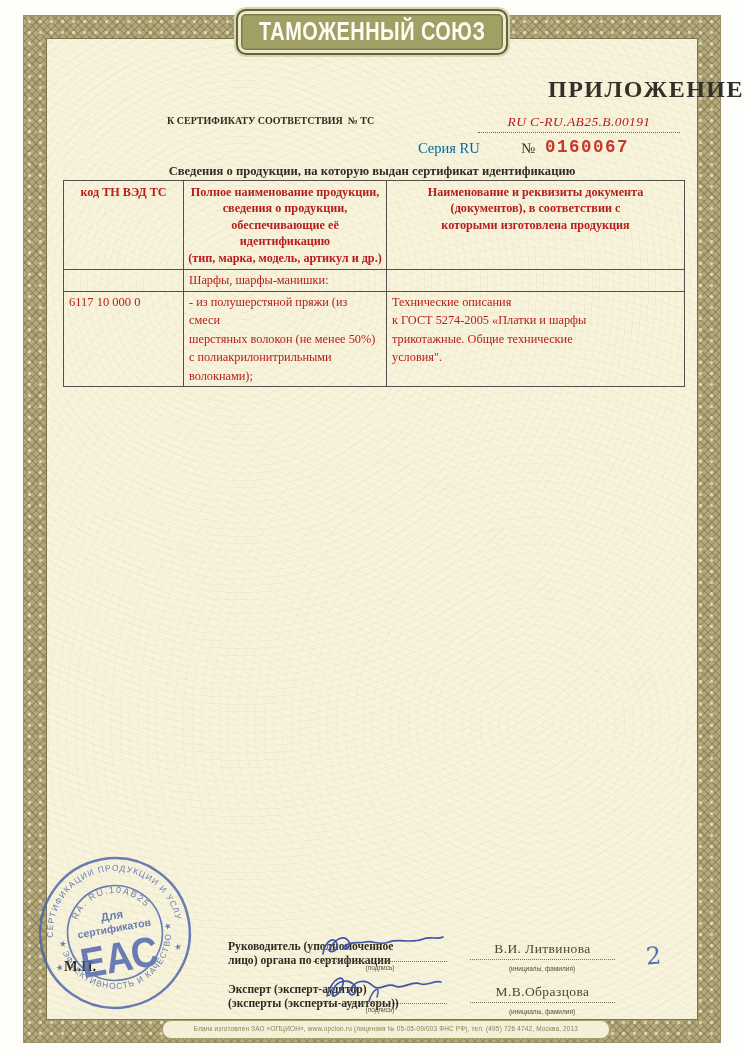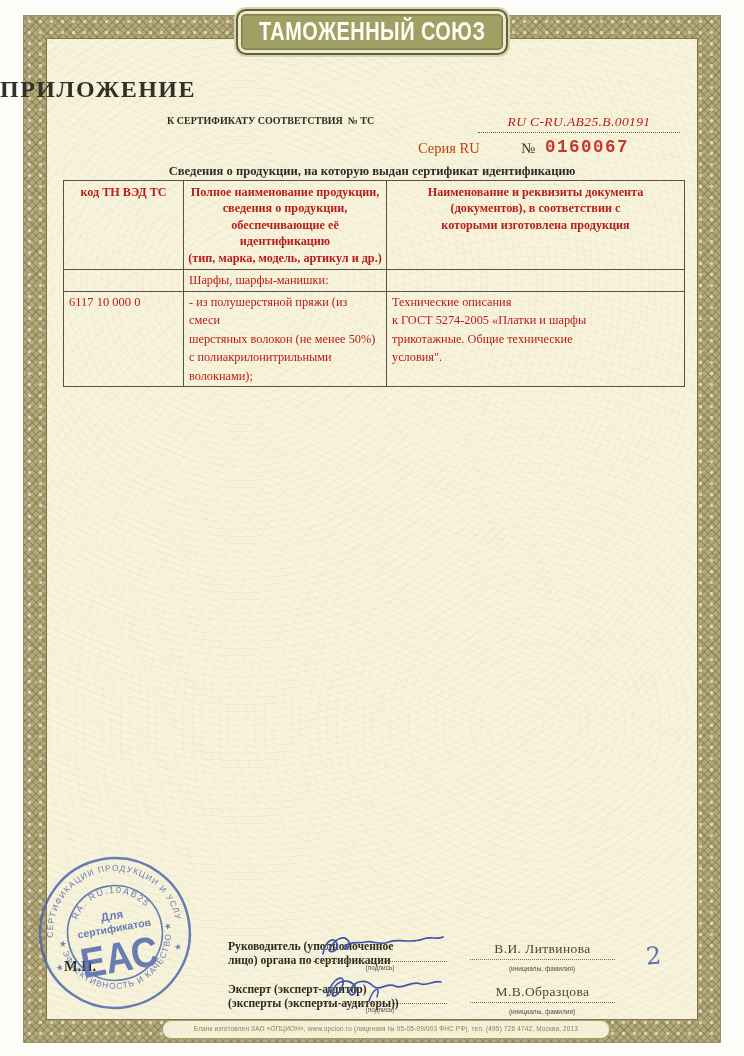--- a/index.html
+++ b/index.html
@@ -27,26 +27,26 @@
   .abs{position:absolute;z-index:3;}
 
   
   .banner{top:9px;left:50%;transform:translateX(-50%);width:268px;height:42px;
     background:#a0a065;border:2px solid #61613a;border-radius:10px;
     box-shadow:inset 0 0 0 3px #eceacd, inset 0 0 0 4.5px #7e7e4c, 0 0 0 2px #d9d5ae;
     display:flex;align-items:center;justify-content:center;z-index:4;}
   .banner-text{color:#fdfdf4;font-family:"Liberation Sans",sans-serif;font-weight:bold;
     font-size:21px;letter-spacing:.5px;transform:scale(.95,1.2);white-space:nowrap;}
 
-  .doc-title{top:76px;left:0;width:100%;text-align:left;font-weight:bold;font-size:24px;letter-spacing:1.5px;color:#33302a;}
+  .doc-title{top:76px;left:0;width:100%;text-align:right;font-weight:bold;font-size:24px;letter-spacing:1.5px;color:#33302a;}
 
   .cert-label{left:167px;top:115px;font-weight:bold;font-size:10px;white-space:pre;color:#2f2c24;}
   .cert-value{left:478px;top:114px;width:202px;text-align:center;font-size:13.5px;letter-spacing:.4px;
     color:#b91c1c;border-bottom:1.6px dotted #6f6a56;padding-bottom:2px;font-style:italic;}
-  .series-label{left:418px;top:140px;font-size:14.5px;color:#c2410c;}
+  .series-label{left:418px;top:140px;font-size:14.5px;color:#0369a1;}
   .num-sign{left:521px;top:140px;font-size:14.5px;color:#33302a;}
   .serial{left:545px;top:137px;font-family:"Liberation Mono",monospace;font-weight:bold;font-size:17.5px;
     letter-spacing:1.5px;color:#c43a2e;}
 
   .table-caption{top:164px;left:0;width:100%;text-align:center;font-weight:bold;font-size:12.6px;color:#2f2c24;}
 
   .tbl-wrap{left:63px;top:180px;width:621px;}
   table{width:100%;border-collapse:collapse;table-layout:fixed;}
   td,th{border:1px solid #55514a;vertical-align:top;color:#b91c1c;}
   th{font-weight:bold;text-align:center;font-size:12.2px;line-height:1.35;padding:3px 2px;white-space:pre-line;}

